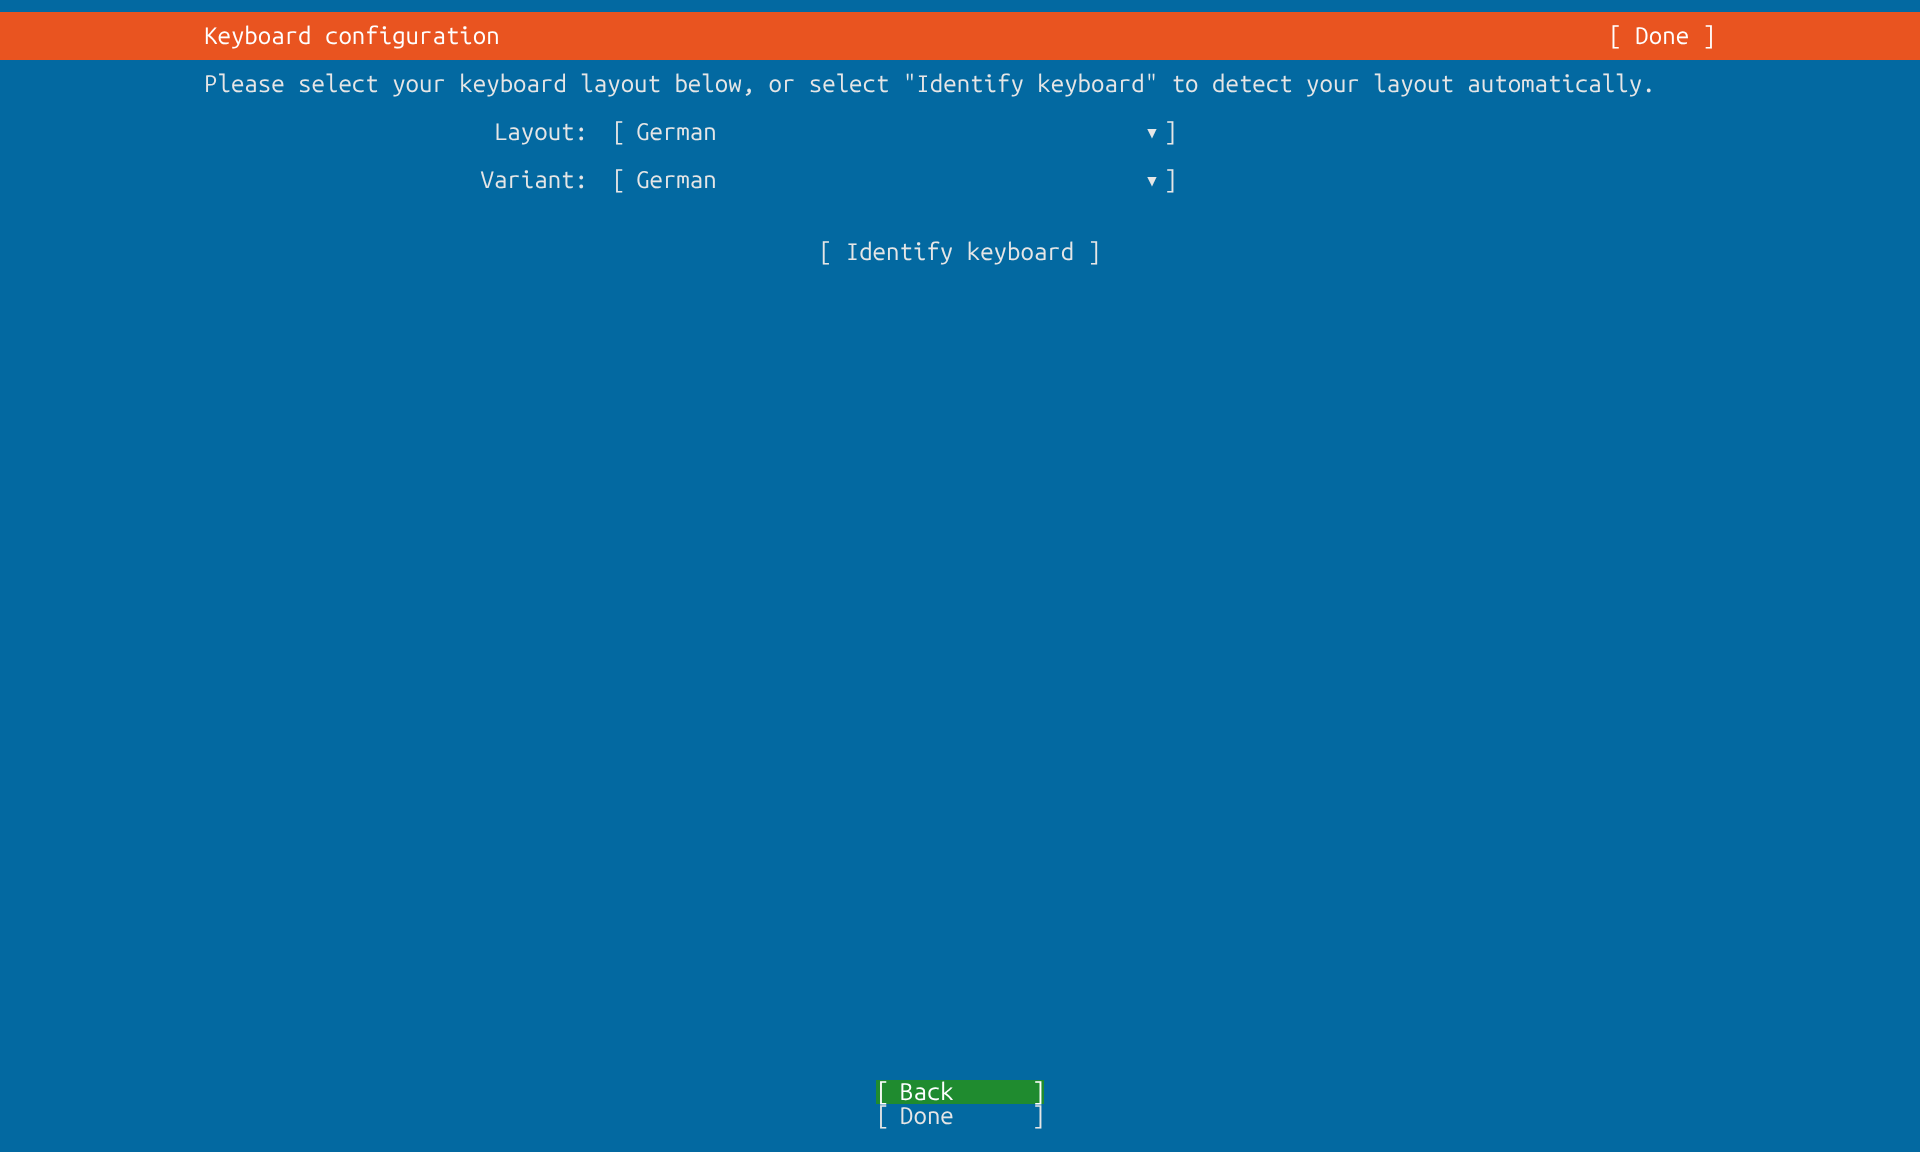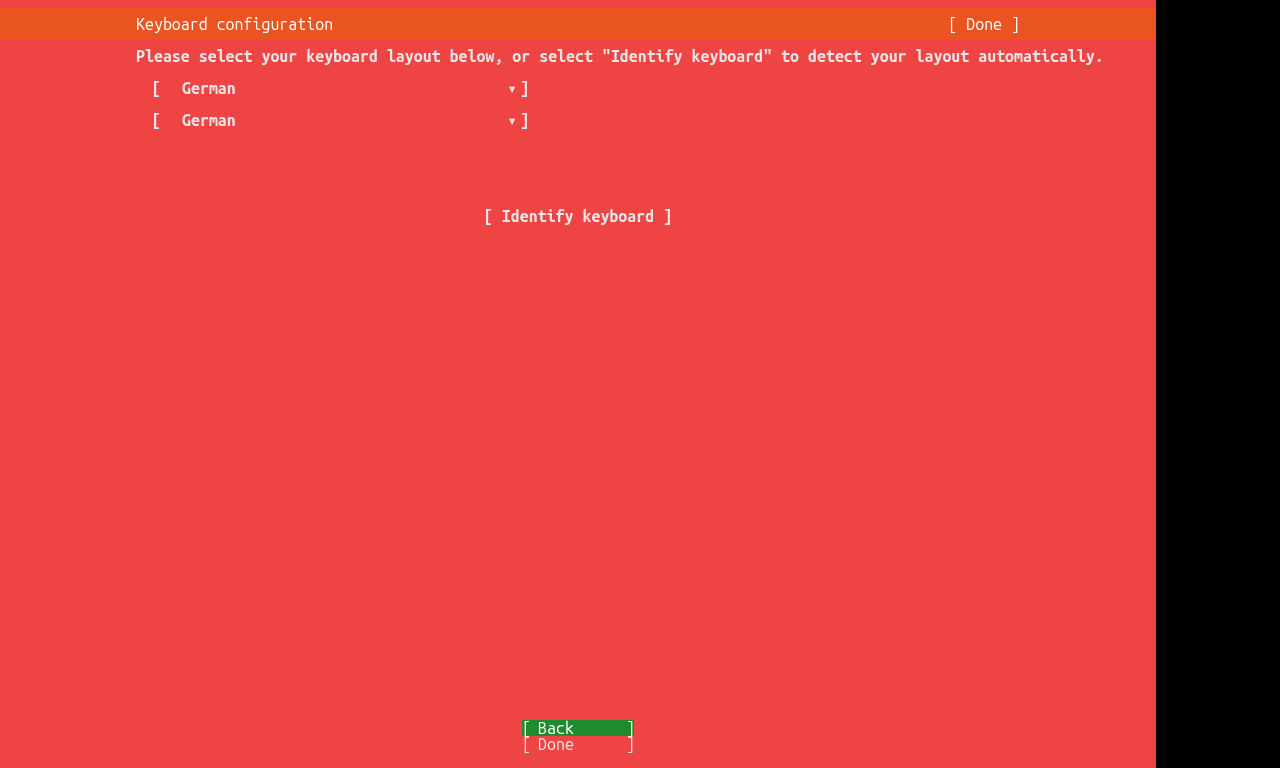--- a/index.html
+++ b/index.html
@@ -9,23 +9,23 @@
     background: #000;
     font-family: "Ubuntu Mono", "DejaVu Sans Mono", "Menlo", "Consolas", monospace;
     font-size: 16px;
     line-height: 16px;
     color: #e6e6e6;
     letter-spacing: 0px;
     overflow: hidden;
   }
   .screen {
     position: relative;
-    width: 1156px;
+    width: 1280px;
     height: 768px;
-    background: #ef4444;
+    background: #0369a1;
   }
   .topbar-bg {
     position: absolute;
     left: 0;
     right: 0;
     top: 8px;
     height: 32px;
     background: #e95420;
   }
   .titlebar {
@@ -38,21 +38,20 @@
     align-items: center;
     padding: 0 136px;
     color: #ffffff;
   }
   .titlebar .spacer { flex: 1; }
   .body {
     position: absolute;
     left: 136px;
     right: 136px;
     top: 48px;
-    font-weight: bold;
   }
   .instruction {
     color: #e6e6e6;
     white-space: pre;
   }
   .form {
     margin-top: 16px;
   }
   .row {
     display: flex;
@@ -66,32 +65,31 @@
     color: #e6e6e6;
   }
   .gap-col { width: 16px; }
   .select {
     display: inline-flex;
     width: 376px;
     cursor: pointer;
   }
   .select .open  { width: 8px; }
   .select .close { width: 8px; }
-  .select .val   { flex: 0 0 auto; padding-left: 8px; margin-left: 14px; }
+  .select .val   { flex: 0 0 auto; padding-left: 8px; }
   .select .fill  { flex: 1; }
   .select .arrow { width: 16px; text-align: center; }
   .identify-row {
     margin-top: 32px;
     text-align: center;
   }
   .identify-btn {
     display: inline-block;
     white-space: pre;
     cursor: pointer;
-    margin-top: 48px;
   }
   .footer {
     position: absolute;
     left: 0;
     right: 0;
     top: 720px;
     display: flex;
     flex-direction: column;
     align-items: center;
   }
@@ -121,31 +119,33 @@
     <span>Keyboard configuration</span>
     <span class="spacer"></span>
     <span>[ Done ]</span>
   </div>
 
   <div class="body">
     <div class="instruction">Please select your keyboard layout below, or select "Identify keyboard" to detect your layout automatically.</div>
 
     <div class="form">
       <div class="row">
+        <span class="label-col">Layout:</span>
         <span class="gap-col"></span>
         <span class="select">
           <span class="open">[</span>
           <span class="val">German</span>
           <span class="fill"></span>
           <span class="arrow">▾</span>
           <span class="close">]</span>
         </span>
       </div>
       <div class="gap"></div>
       <div class="row">
+        <span class="label-col">Variant:</span>
         <span class="gap-col"></span>
         <span class="select">
           <span class="open">[</span>
           <span class="val">German</span>
           <span class="fill"></span>
           <span class="arrow">▾</span>
           <span class="close">]</span>
         </span>
       </div>
     </div>

